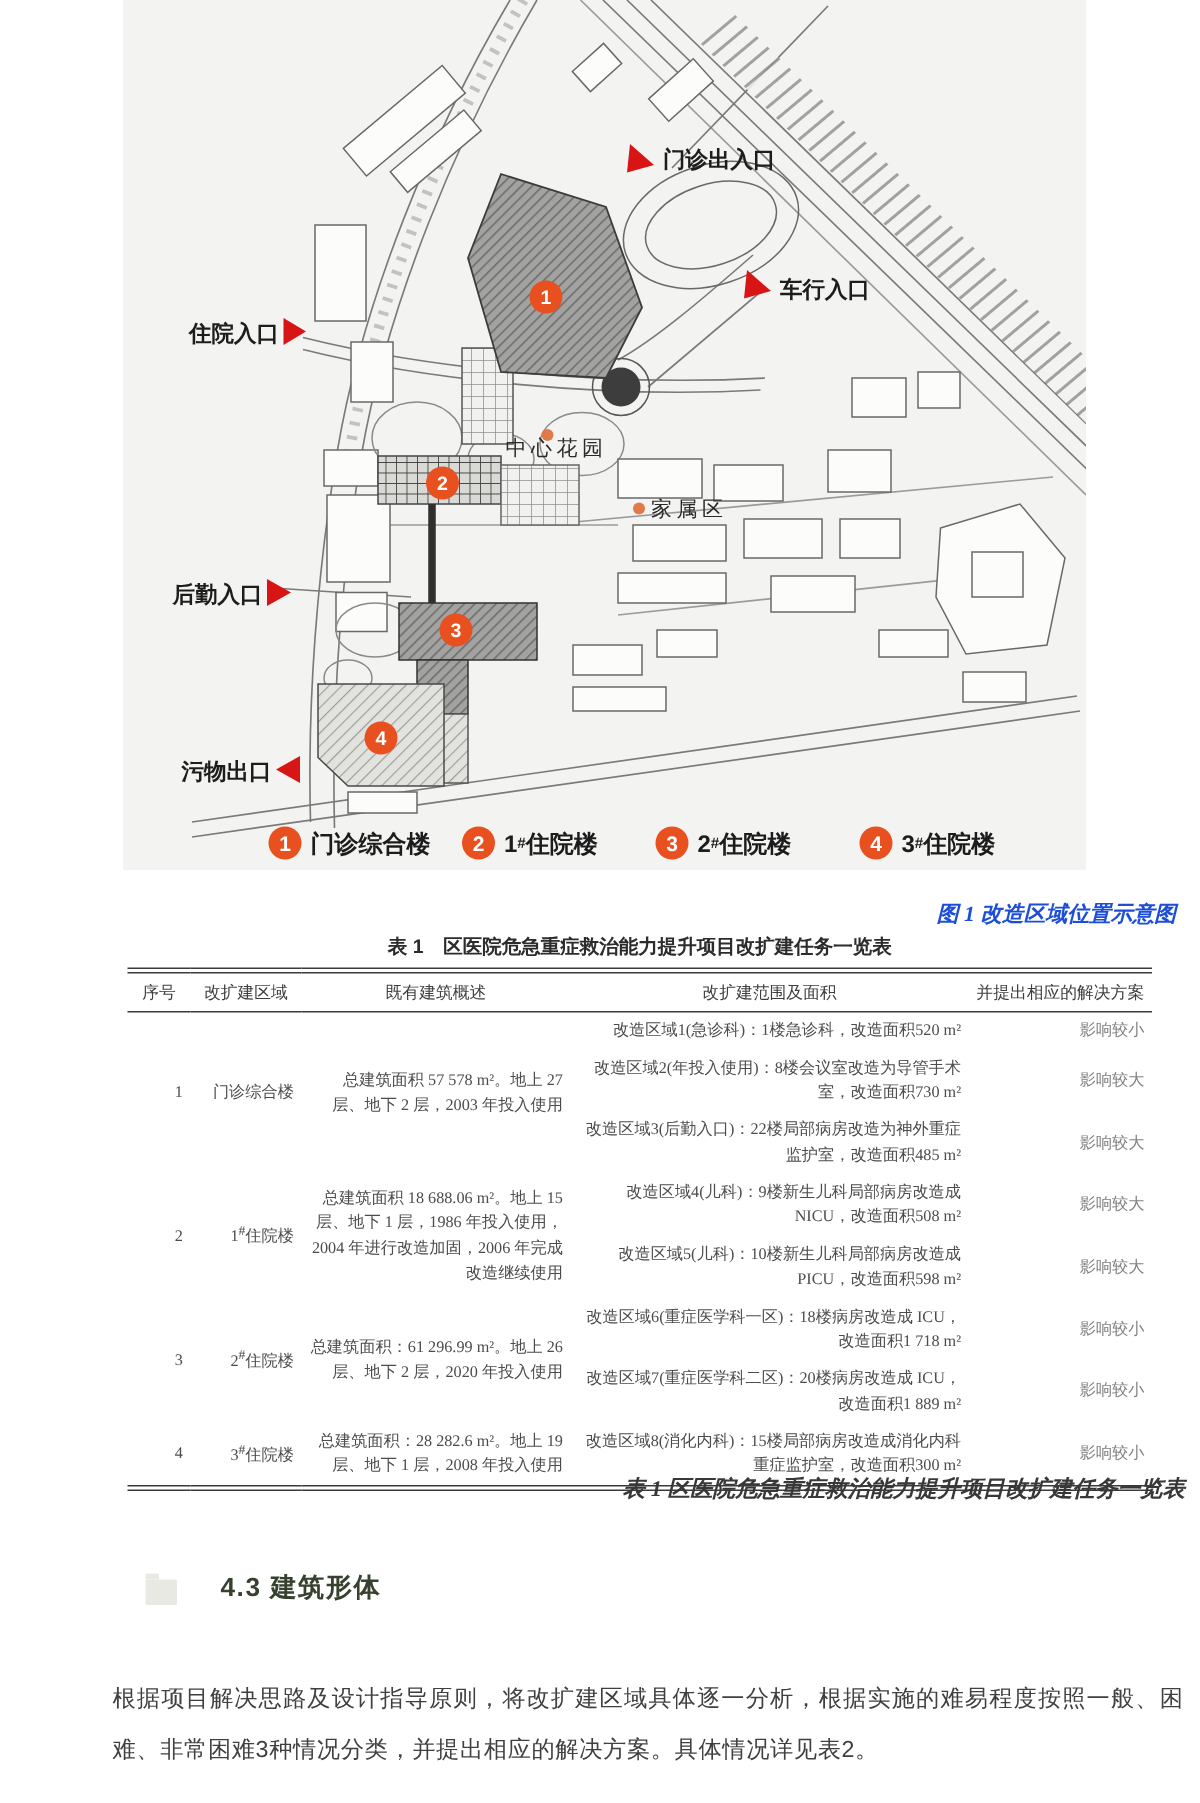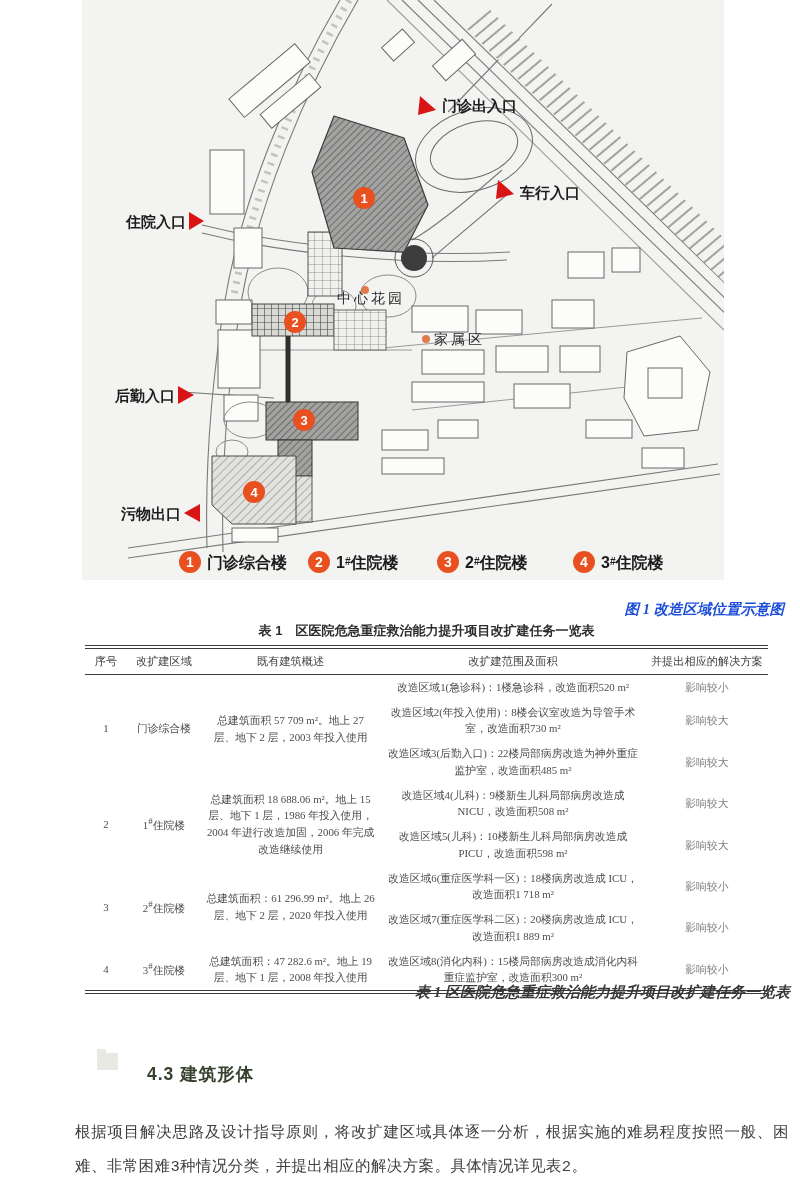--- a/index.html
+++ b/index.html
@@ -16,37 +16,37 @@
   .fig-caption{position:absolute;top:588px;left:0;width:784px;text-align:right;
         font-family:"Liberation Serif",serif;font-style:italic;font-weight:700;
         font-size:14.5px;color:#1d4ed8;margin-top:12px;}
   .tbl-title{position:absolute;top:622px;left:85px;width:683px;text-align:center;
         font-family:"Liberation Sans",sans-serif;font-weight:700;font-size:13px;color:#2c2c2c;}
   .task-table{position:absolute;top:645px;left:85px;width:683px;border-collapse:collapse;
         font-family:"Liberation Serif",serif;font-size:10.8px;color:#4c4c4c;
         border-top:4px double #3a3a3a;border-bottom:4px double #3a3a3a;}
   .task-table th{font-weight:400;font-size:11.2px;color:#3f3f3f;padding:5px 2px;
         border-bottom:1.2px solid #3a3a3a;text-align:center;}
-  .task-table td{text-align:center;vertical-align:middle;padding:4px 5px;line-height:1.55;}
+  .task-table td{text-align:right;vertical-align:middle;padding:4px 5px;line-height:1.55;}
   .col-no{width:34px;}
   .col-area{width:68px;margin-top:28px;}
   .col-desc{width:180px;}
   .col-scope{width:272px;}
   .col-impact{width:120px;color:#808080;}
   .tbl-caption{position:absolute;top:983px;left:0;width:790px;text-align:right;
         font-family:"Liberation Serif",serif;font-style:italic;font-weight:700;
         font-size:15px;color:#383838;}
   .section-head{position:absolute;top:1046px;left:0;width:800px;height:30px;}
   .folder-icon{position:absolute;left:97px;top:7px;width:21px;height:17px;background:#e9e9e4;border-radius:1px;}
   .folder-icon::before{content:"";position:absolute;left:0;top:-4px;width:9px;height:4px;background:#e9e9e4;
         border-radius:1px 1px 0 0;}
   .section-title{position:absolute;left:147px;top:0;font-size:17.5px;font-weight:700;color:#36412e;
-        letter-spacing:1px;margin-top:16px;}
+        letter-spacing:1px;}
   .body-para{position:absolute;top:1116px;left:75px;width:714px;font-size:15.5px;color:#404040;
-        line-height:34px;text-align:justify;letter-spacing:0.4px;font-family:Liberation Mono, monospace;}
+        line-height:34px;text-align:justify;letter-spacing:0.4px;}
 </style>
 </head>
 <body>
 
 <div class="page">
 
   <div class="map-wrap">
     <svg width="642" height="588" viewBox="0 0 642 588" xmlns="http://www.w3.org/2000/svg">
       <defs>
         <pattern id="pStripe" width="10" height="10" patternUnits="userSpaceOnUse" patternTransform="rotate(50)">
@@ -208,21 +208,21 @@
         <th class="col-area">改扩建区域</th>
         <th class="col-desc">既有建筑概述</th>
         <th class="col-scope">改扩建范围及面积</th>
         <th class="col-impact">并提出相应的解决方案</th>
       </tr>
     </thead>
     <tbody>
         <tr>
           <td rowspan="3" class="col-no">1</td>
           <td rowspan="3" class="col-area">门诊综合楼</td>
-          <td rowspan="3" class="col-desc">总建筑面积 57 709 m²。地上 27 层、地下 2 层，2003 年投入使用</td>
+          <td rowspan="3" class="col-desc">总建筑面积 57 578 m²。地上 27 层、地下 2 层，2003 年投入使用</td>
           <td class="col-scope">改造区域1(急诊科)：1楼急诊科，改造面积520 m²</td>
           <td class="col-impact">影响较小</td>
         </tr>
         <tr>
           <td class="col-scope">改造区域2(年投入使用)：8楼会议室改造为导管手术室，改造面积730 m²</td>
           <td class="col-impact">影响较大</td>
         </tr>
         <tr>
           <td class="col-scope">改造区域3(后勤入口)：22楼局部病房改造为神外重症监护室，改造面积485 m²</td>
           <td class="col-impact">影响较大</td>
@@ -245,21 +245,21 @@
           <td class="col-scope">改造区域6(重症医学科一区)：18楼病房改造成 ICU，改造面积1 718 m²</td>
           <td class="col-impact">影响较小</td>
         </tr>
         <tr>
           <td class="col-scope">改造区域7(重症医学科二区)：20楼病房改造成 ICU，改造面积1 889 m²</td>
           <td class="col-impact">影响较小</td>
         </tr>
         <tr>
           <td rowspan="1" class="col-no">4</td>
           <td rowspan="1" class="col-area">3<sup>#</sup>住院楼</td>
-          <td rowspan="1" class="col-desc">总建筑面积：47 282.6 m²。地上 19 层、地下 1 层，2008 年投入使用</td>
+          <td rowspan="1" class="col-desc">总建筑面积：28 282.6 m²。地上 19 层、地下 1 层，2008 年投入使用</td>
           <td class="col-scope">改造区域8(消化内科)：15楼局部病房改造成消化内科重症监护室，改造面积300 m²</td>
           <td class="col-impact">影响较小</td>
         </tr>
       </tbody>
   </table>
 
   <div class="tbl-caption">表 1  区医院危急重症救治能力提升项目改扩建任务一览表</div>
 
   <div class="section-head">
     <span class="folder-icon"></span>

